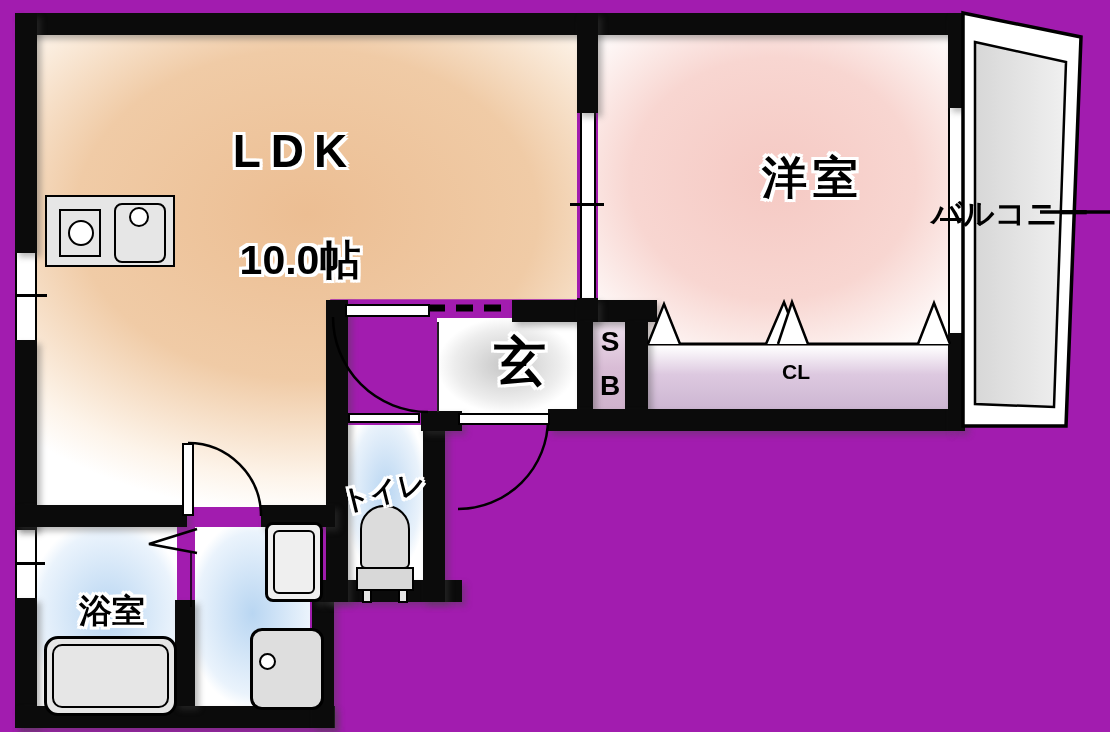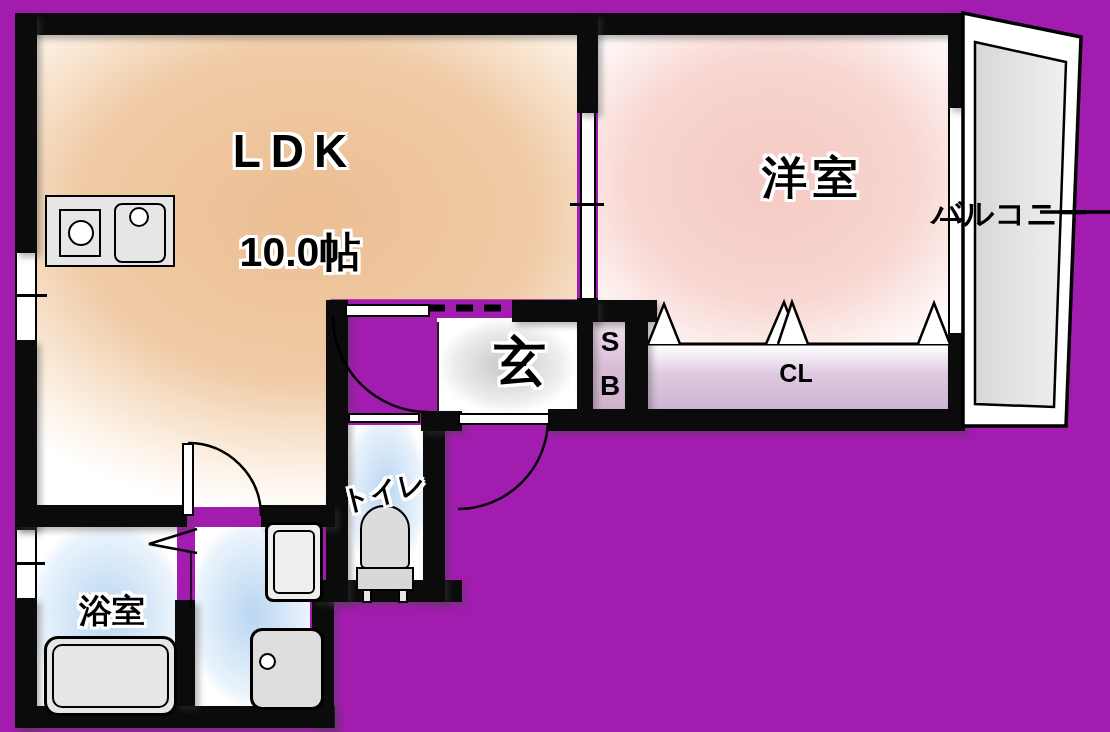--- a/index.html
+++ b/index.html
@@ -146,23 +146,23 @@
   </div>
   <div class="fx" style="left:250px;top:628px;width:74px;height:82px;border-radius:12px;background:#dedede;">
     <div class="circ" style="left:6px;top:22px;width:17px;height:17px;"></div>
   </div>
   <div class="fx" style="left:360px;top:505px;width:50px;height:64px;border-radius:24px 24px 6px 6px;border-width:2.5px;background:#dcdcdc;"></div>
   <div class="fx" style="left:356px;top:567px;width:58px;height:24px;border-width:2.5px;background:#d8d8d8;"></div>
   <div class="fx" style="left:362px;top:589px;width:10px;height:14px;border-width:2px;"></div>
   <div class="fx" style="left:398px;top:589px;width:10px;height:14px;border-width:2px;"></div>
 
   <div class="lbl halo" style="left:185px;top:128px;width:220px;font-size:46px;letter-spacing:10px;">LDK</div>
-  <div class="lbl halo" style="left:195px;top:232px;width:210px;font-size:41px;">10.0帖</div>
+  <div class="lbl halo" style="left:195px;top:240px;width:210px;font-size:41px;">10.0帖</div>
   <div class="lbl halo" style="left:733px;top:155px;width:160px;font-size:45px;letter-spacing:6px;">洋室</div>
   <div class="lbl" style="left:912px;top:198px;width:196px;font-size:31px;z-index:6;">バルコニー</div>
   <div class="lbl halo" style="left:488px;top:335px;width:64px;font-size:52px;">玄</div>
   <div class="lbl" style="left:597px;top:328px;width:26px;font-size:28px;">S</div>
   <div class="lbl" style="left:597px;top:372px;width:26px;font-size:28px;">B</div>
-  <div class="lbl" style="left:766px;top:361px;width:60px;font-size:25px;">CL</div>
+  <div class="lbl" style="left:766px;top:361px;width:60px;font-size:21px;">CL</div>
   <div class="lbl halo" style="left:328px;top:478px;width:112px;font-size:28px;transform:rotate(-14deg);">トイレ</div>
   <div class="lbl halo" style="left:50px;top:594px;width:124px;font-size:33px;">浴室</div>
 
 </div>
 
 </body></html>

